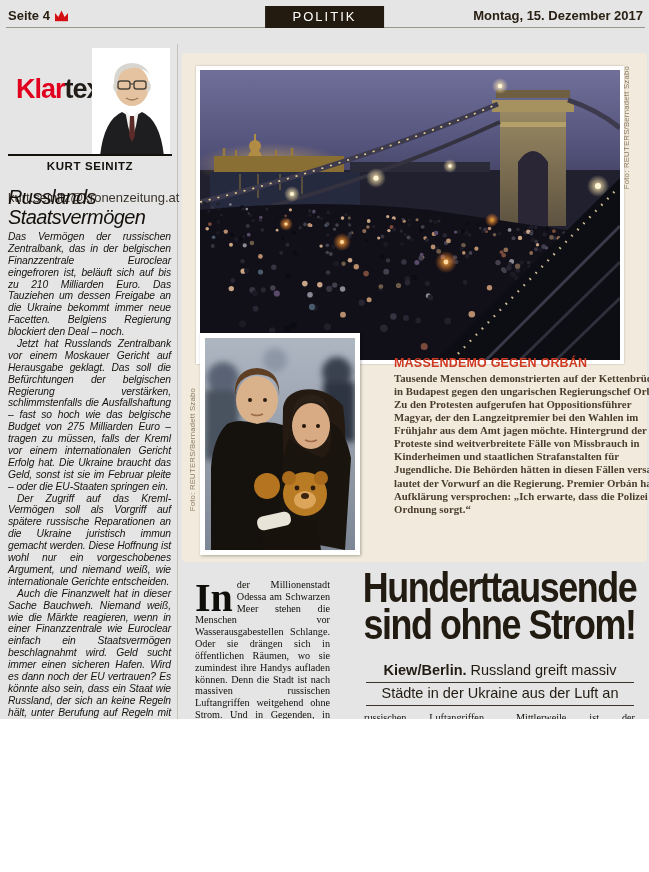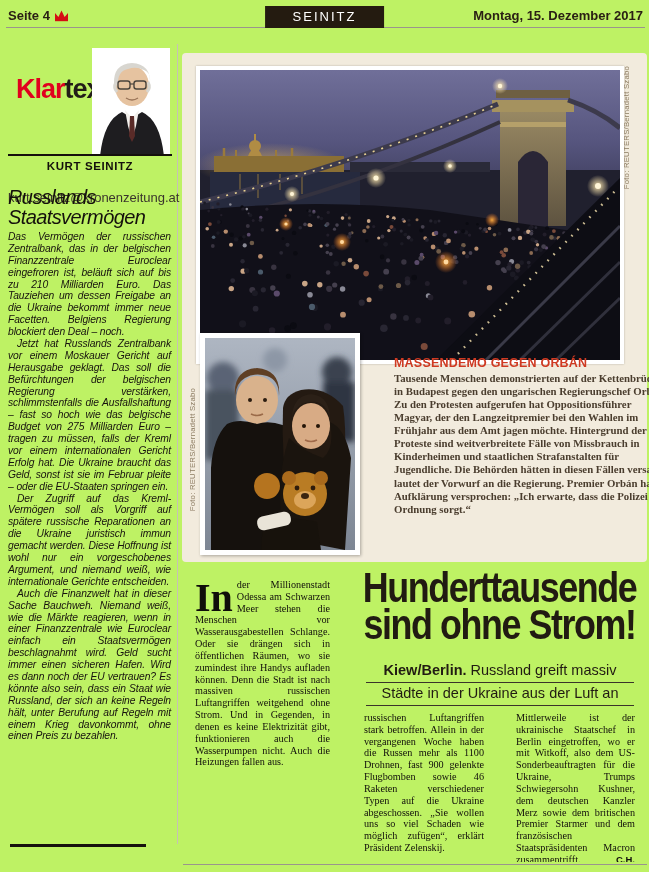--- a/index.html
+++ b/index.html
@@ -1,16 +1,16 @@
 <!DOCTYPE html>
 <html><head>
 <meta charset="utf-8">
 <style>
   html,body{margin:0;padding:0;background:#fff;}
-  #page{position:relative;width:649px;height:872px;background:#bef264;overflow:hidden;
+  #page{position:relative;width:649px;height:719px;background:#e5e5e5;overflow:hidden;
         font-family:"Liberation Sans",sans-serif;color:#1c1812;}
   .abs{position:absolute;}
 
   
   #hdr-rule{top:27px;left:6px;right:4px;height:1px;background:#9a958c;}
   #page-label{top:8px;left:8px;font-weight:bold;font-size:13px;color:#2a2014;display:flex;align-items:center;gap:4px;}
   #politik-badge{top:6px;left:50%;transform:translateX(-50%);background:#241b10;color:#fff;
 romano    font-weight:bold;font-size:13px;letter-spacing:2px;padding:3px 28px 4px;}
   #hdr-date{top:8px;right:6px;font-weight:bold;font-size:13px;color:#2a2014;}
 
@@ -68,21 +68,21 @@
 <div id="page">
 
   <div class="abs" id="page-label">
     <span>Seite 4</span>
     <svg width="15" height="12" viewBox="0 0 15 12">
       <path d="M1 11 L1 3 L4.4 7 L7.5 0.5 L10.6 7 L14 3 L14 11 Z" fill="#d40f14"></path>
       <rect x="1" y="9.4" width="13" height="1.8" fill="#d40f14"></rect>
     </svg>
   </div>
   <div class="abs" id="hdr-rule"></div>
-  <div class="abs" id="politik-badge">SEINITZ</div>
+  <div class="abs" id="politik-badge">POLITIK</div>
   <div class="abs" id="hdr-date">Montag, 15. Dezember 2017</div>
 
   <div class="abs" id="vdivider"></div>
 
   <div class="abs" id="klartext-block" style="height:140px;">
     <div id="klartext-logo">
       <span class="red">Klar</span><span class="blk">text</span>
     </div>
     <svg id="portrait" viewBox="0 0 78 108">
       <rect width="78" height="108" fill="#ffffff"></rect>

